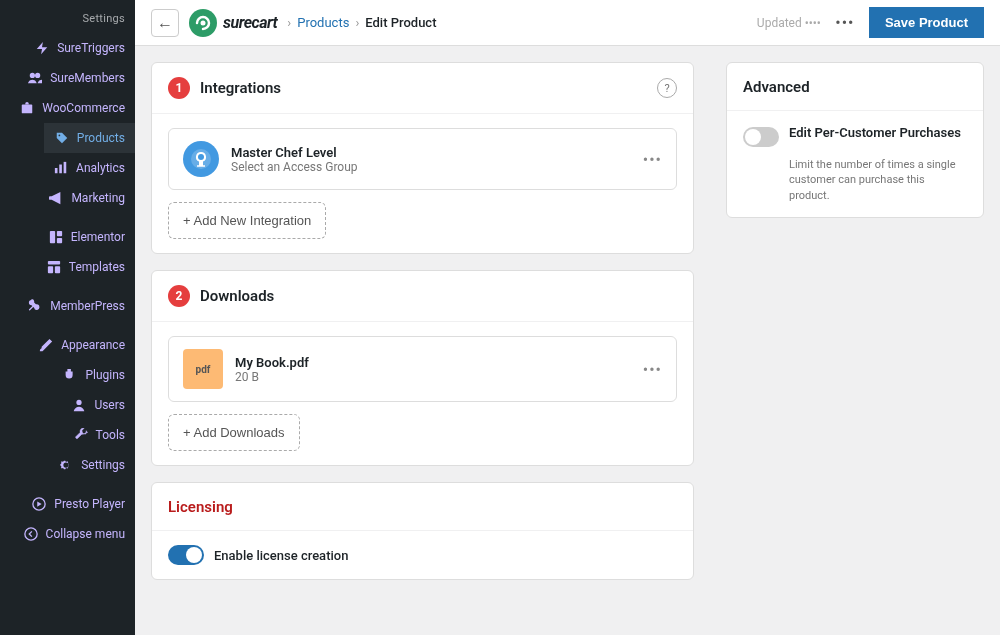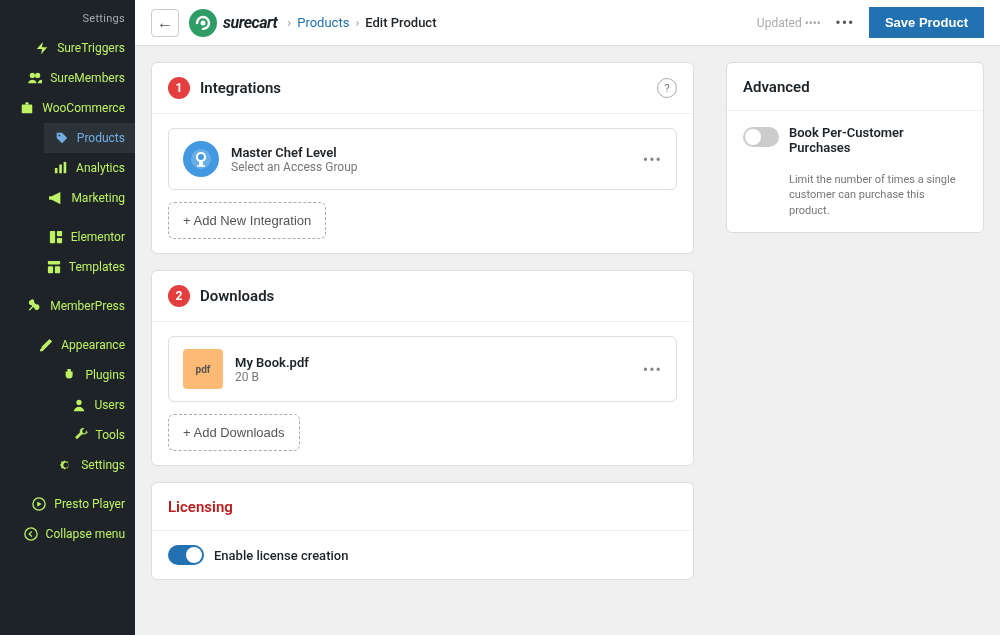--- a/index.html
+++ b/index.html
@@ -23,21 +23,21 @@
       padding: 12px 10px 8px;
       letter-spacing: 0.3px;
     }
     .sidebar-item {
       display: flex;
       align-items: center;
       gap: 7px;
       padding: 7px 10px;
       cursor: pointer;
       font-size: 12px;
-      color: #bef264;
+      color: #c4b5fd;
       text-decoration: none;
     }
     .sidebar-item.active { background: #2c3338; color: #72aee6; }
     .sidebar-icon { width: 16px; height: 16px; display: flex; align-items: center; justify-content: center; flex-shrink: 0; }
     .sidebar-icon svg { width: 14px; height: 14px; fill: currentColor; }
     .sidebar-label { font-size: 12px; }
     .sidebar-divider { height: 1px; background: #2c3338; margin: 4px 0; }
 
     
     .main-content {
@@ -518,21 +518,21 @@
       <div class="advanced-card">
         <div class="advanced-header">
           <span class="advanced-title">Advanced</span>
         </div>
         <div class="advanced-body">
           <div class="limit-row">
             <div class="toggle-off">
               <div class="toggle-knob"></div>
             </div>
             <div class="limit-info">
-              <div class="limit-title">Book Per-Customer Purchases</div>
+              <div class="limit-title">Edit Per-Customer Purchases</div>
               <div class="limit-desc">Limit the number of times a single customer can purchase this product.</div>
             </div>
           </div>
         </div>
       </div>
     </aside>
   </div>
 </div>
 
 </body></html>

